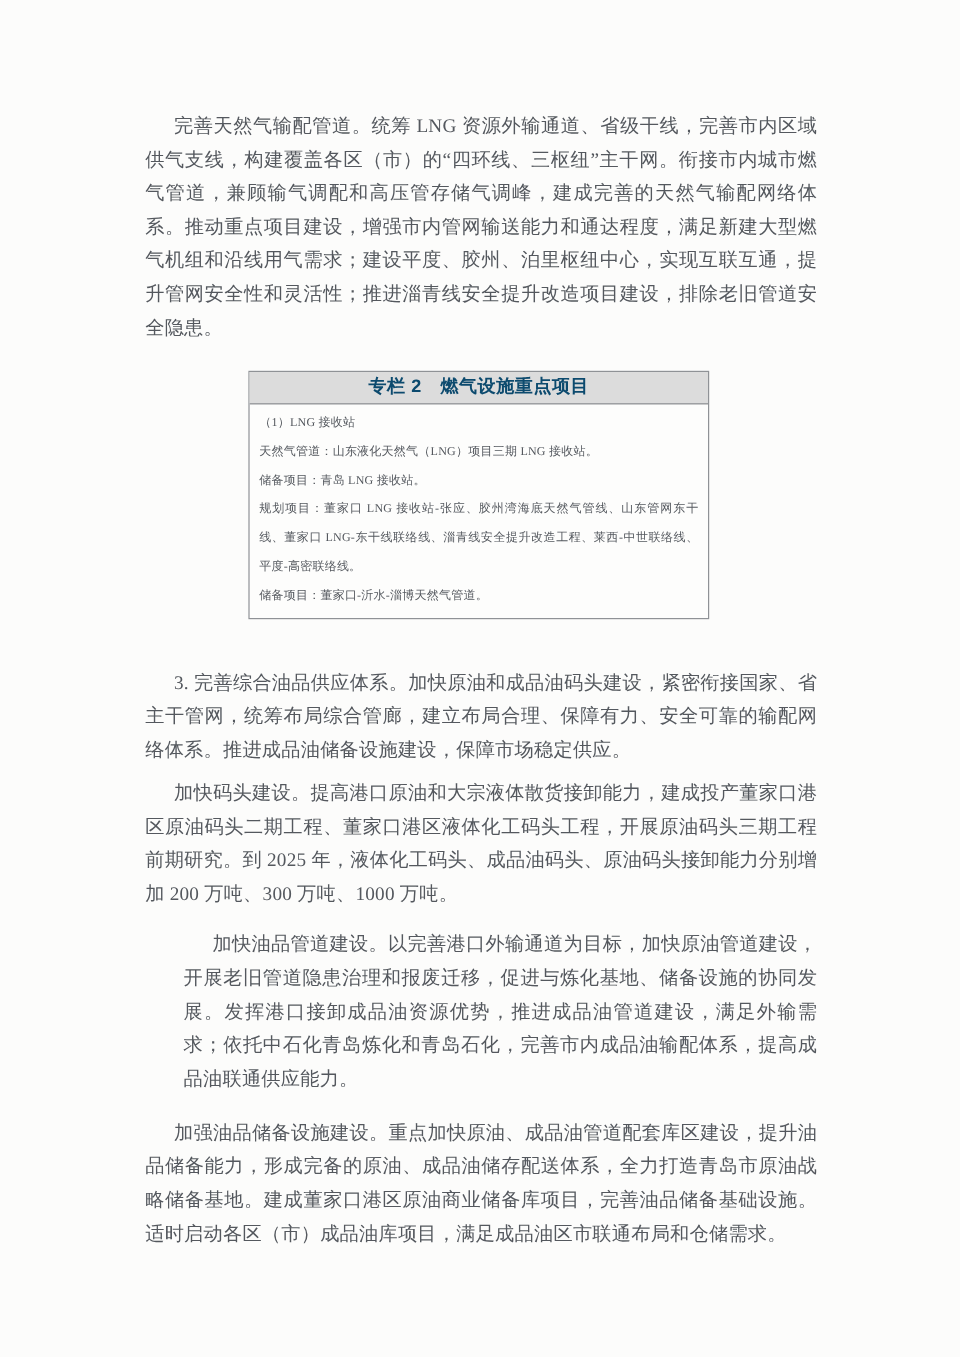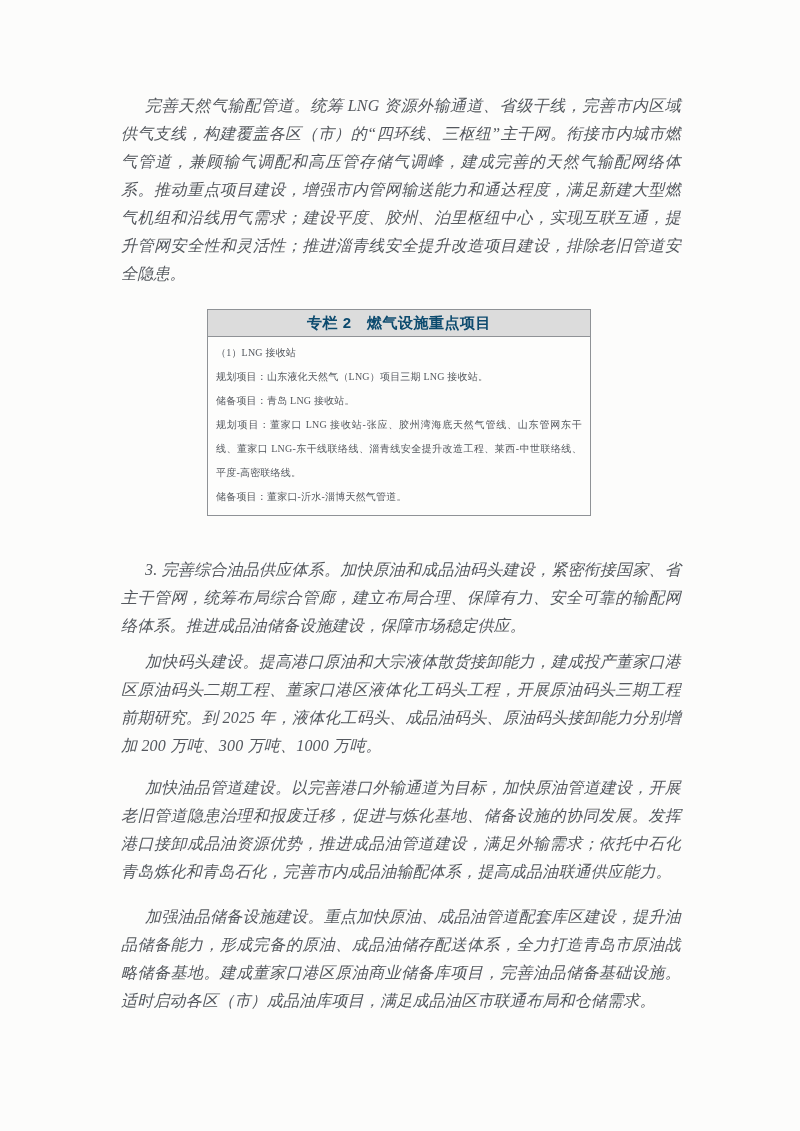--- a/index.html
+++ b/index.html
@@ -21,26 +21,25 @@
     top: 92px;
     width: 560px;
   }
   .body-para {
     margin: 0;
     font-size: 16px;
     line-height: 28px;
     text-align: justify;
     text-indent: 24px;
     letter-spacing: 0.2px;
-    font-style: italic;
   }
   .mt-box   { margin-top: 21px; }
   .mt-p3    { margin-top: 40px; }
   .mt-p4    { margin-top: 8px; }
-  .mt-p5    { margin-top: 14px; }
+  .mt-p5    { margin-top: 14px; margin-left: 32px; }
   .mt-p6    { margin-top: 17px; }
 
   .callout-box {
     margin: 21px 0 0 86px;
     width: 384px;
     box-sizing: border-box;
     border: 1.5px solid #8f9296;
     background: #fdfdfc;
   }
   .callout-box-header {
@@ -69,21 +68,21 @@
 <body>
 
 <div class="page-content">
 
   <p class="body-para">完善天然气输配管道。统筹 LNG 资源外输通道、省级干线，完善市内区域供气支线，构建覆盖各区（市）的“四环线、三枢纽”主干网。衔接市内城市燃气管道，兼顾输气调配和高压管存储气调峰，建成完善的天然气输配网络体系。推动重点项目建设，增强市内管网输送能力和通达程度，满足新建大型燃气机组和沿线用气需求；建设平度、胶州、泊里枢纽中心，实现互联互通，提升管网安全性和灵活性；推进淄青线安全提升改造项目建设，排除老旧管道安全隐患。</p>
 
   <div class="callout-box mt-box">
     <div class="callout-box-header">专栏 2　燃气设施重点项目</div>
     <div class="callout-box-body">
       <p class="box-line">（1）LNG 接收站</p>
-      <p class="box-line">规划项目：山东液化天然气（LNG）项目三期 LNG 接收站。</p>
+      <p class="box-line">天然气管道：山东液化天然气（LNG）项目三期 LNG 接收站。</p>
       <p class="box-line">储备项目：青岛 LNG 接收站。</p>
       <p class="box-line">规划项目：董家口 LNG 接收站-张应、胶州湾海底天然气管线、山东管网东干线、董家口 LNG-东干线联络线、淄青线安全提升改造工程、莱西-中世联络线、平度-高密联络线。</p>
       <p class="box-line">储备项目：董家口-沂水-淄博天然气管道。</p>
     </div>
   </div>
 
   <p class="body-para mt-p3">3. 完善综合油品供应体系。加快原油和成品油码头建设，紧密衔接国家、省主干管网，统筹布局综合管廊，建立布局合理、保障有力、安全可靠的输配网络体系。推进成品油储备设施建设，保障市场稳定供应。</p>
 
   <p class="body-para mt-p4">加快码头建设。提高港口原油和大宗液体散货接卸能力，建成投产董家口港区原油码头二期工程、董家口港区液体化工码头工程，开展原油码头三期工程前期研究。到 2025 年，液体化工码头、成品油码头、原油码头接卸能力分别增加 200 万吨、300 万吨、1000 万吨。</p>
 

